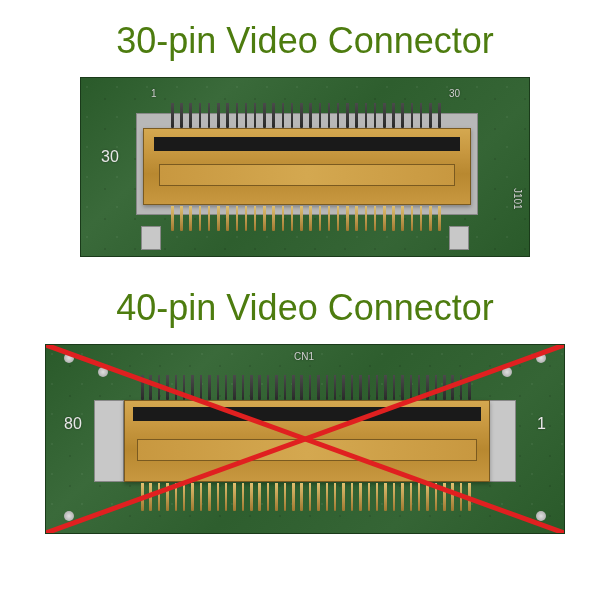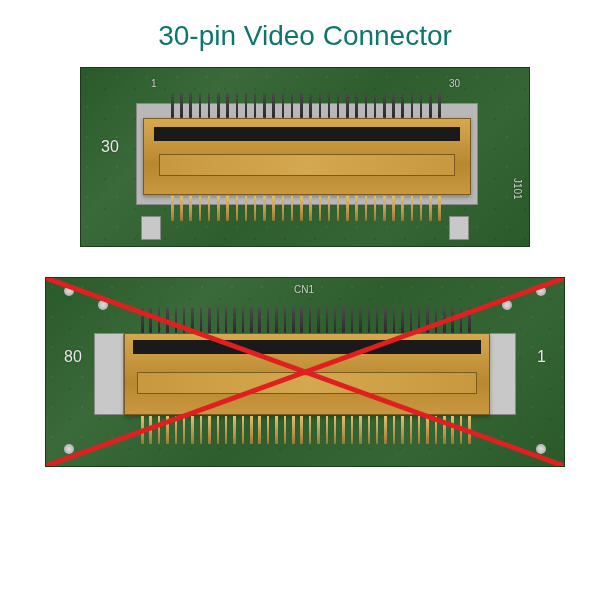--- a/index.html
+++ b/index.html
@@ -16,23 +16,23 @@
     box-sizing: border-box;
     padding-top: 20px;
   }
   .section {
     display: flex;
     flex-direction: column;
     align-items: center;
     margin-bottom: 30px;
   }
   .title {
-    font-size: 28px;
+    font-size: 36px;
     font-weight: 400;
-    color: #0f766e;
+    color: #4d7c0f;
     margin-bottom: 15px;
     text-align: center;
   }
   .pcb {
     position: relative;
     background: linear-gradient(135deg, #2a5a2a 0%, #3a6a3a 25%, #2e5e2e 50%, #356535 75%, #2a5a2a 100%);
     border: 1px solid #1a3a1a;
     box-sizing: border-box;
     overflow: hidden;
   }
@@ -207,20 +207,21 @@
         <div class="pin" style="height:25px;"></div>
         <div class="pin" style="height:25px;"></div>
     </div>
 
     <div class="metal-pad" style="left:60px; top:148px; width:18px; height:22px;"></div>
     <div class="metal-pad" style="right:60px; top:148px; width:18px; height:22px;"></div>
   </div>
 </div>
 
 <div class="section">
+  <div class="title">40-pin Video Connector</div>
   <div class="pcb pcb-40">
 
     <div class="silk-label" style="left:18px; top:70px;">80</div>
     <div class="silk-label" style="right:18px; top:70px;">1</div>
     <div class="silk-label silk-small" style="left:248px; top:6px;">CN1</div>
 
     <div class="solder-dot" style="left:52px; top:22px;"></div>
     <div class="solder-dot" style="right:52px; top:22px;"></div>
     <div class="solder-dot" style="left:18px; bottom:12px;"></div>
     <div class="solder-dot" style="right:18px; bottom:12px;"></div>

